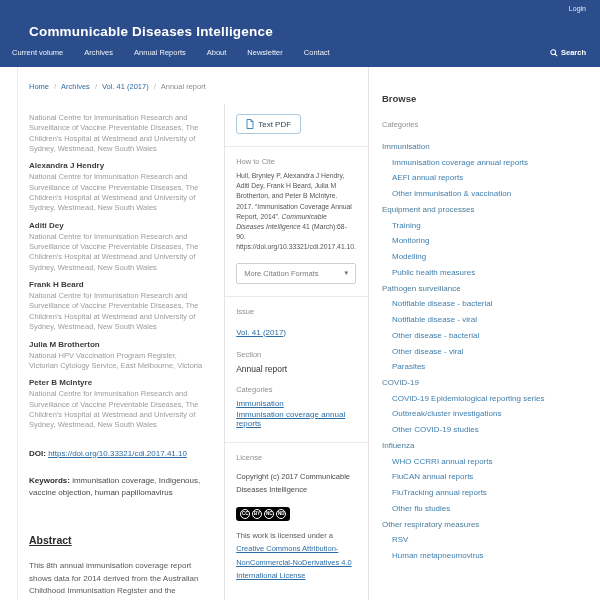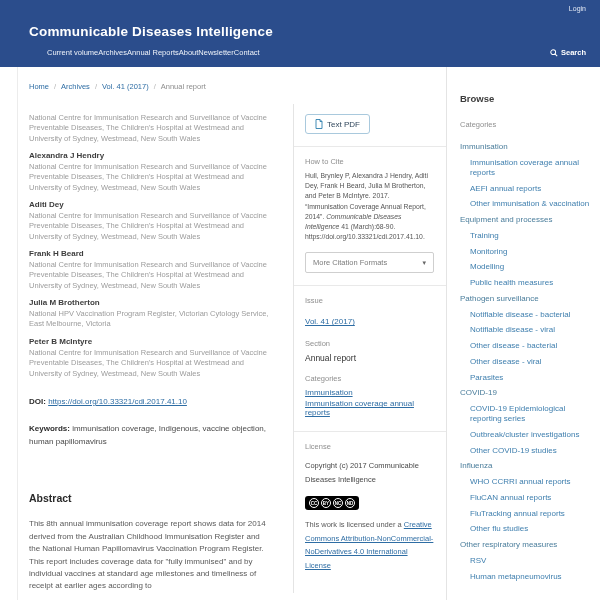--- a/index.html
+++ b/index.html
@@ -7,45 +7,45 @@
   body {
     width:600px; height:600px; overflow:hidden;
     background:#fff; color:#333;
     font-family:"Liberation Sans", sans-serif;
   }
   
   .header { background:#2b4d8c; color:#fff; }
   .header-top { display:flex; justify-content:flex-end; padding:5px 14px 0; }
   .login-link { font-size:7px; color:#e3e9f4; cursor:pointer; }
   .site-title { font-size:13.5px; font-weight:bold; padding:12px 0 0 29px; letter-spacing:.2px; }
-  .nav-row { display:flex; align-items:center; gap:0; padding:9px 14px 10px 47px; font-size:7.5px; }
+  .nav-row { display:flex; align-items:center; gap:21px; padding:9px 14px 10px 12px; font-size:7.5px; }
   .nav-item { color:#eef2f9; cursor:pointer; white-space:nowrap; }
   .nav-spacer { flex:1; }
   .search-btn { display:flex; align-items:center; gap:3px; font-weight:bold; color:#fff; cursor:pointer; }
   .search-btn svg { display:block; }
 
   
   .page { display:flex; height:534px; overflow:hidden; }
-  .main-col { width:430px; margin-left:17px; border-left:1px solid #ececec; border-right:1px solid #e4e4e4; padding-top:15px; }
+  .main-col { width:352px; margin-left:17px; border-left:1px solid #ececec; border-right:1px solid #e4e4e4; padding-top:15px; }
   .breadcrumb { display:flex; gap:5px; align-items:center; font-size:7.5px; padding-left:11px; }
   .breadcrumb a { color:#2e6da4; text-decoration:none; cursor:pointer; }
   .crumb-sep { color:#b5b5b5; }
   .crumb-current { color:#8d8d8d; }
   .page-title { font-size:15px; font-weight:bold; color:#1c1c1c; padding:14px 11px 0; }
 
   .article-grid { display:flex; margin-top:13px; }
   .article-left { width:275px; padding:9px 20px 0 11px; }
   .author { margin-bottom:7px; }
   .author-name { font-size:8px; font-weight:bold; color:#3d3d3d; margin-bottom:2px; }
   .author-affil { font-size:7.5px; color:#9c9c9c; line-height:1.38; }
   .doi-row { margin-top:18px; font-size:8px; }
   .doi-label, .kw-label { font-weight:bold; color:#2e2e2e; }
   .doi-row a { color:#2e6da4; text-decoration:underline; cursor:pointer; }
   .kw-row { margin-top:17px; font-size:8px; color:#4a4a4a; line-height:1.6; }
-  .abstract-heading { margin-top:44px; font-size:10.5px; font-weight:bold; color:#2a2a2a; }
+  .abstract-heading { margin-top:34px; font-size:10.5px; font-weight:bold; color:#2a2a2a;text-decoration:underline; }
   .abstract-text { margin-top:14px; font-size:8px; color:#5a5a5a; line-height:1.55; }
 
   
   .article-meta { flex:1; border-left:1px solid #e4e4e4; }
   .meta-section { padding:10px 12px 12px 11px; }
   .meta-section + .meta-section { border-top:1px solid #e9e9e9; }
   .meta-label { font-size:7.5px; color:#8f8f8f; margin-bottom:5px; }
   .pdf-btn { display:inline-flex; align-items:center; gap:4px; border:1px solid #a9c9dd; border-radius:3px;
              padding:4px 9px; font-size:8px; color:#31475c; cursor:pointer; background:#fff; }
   .pdf-btn svg { display:block; }

